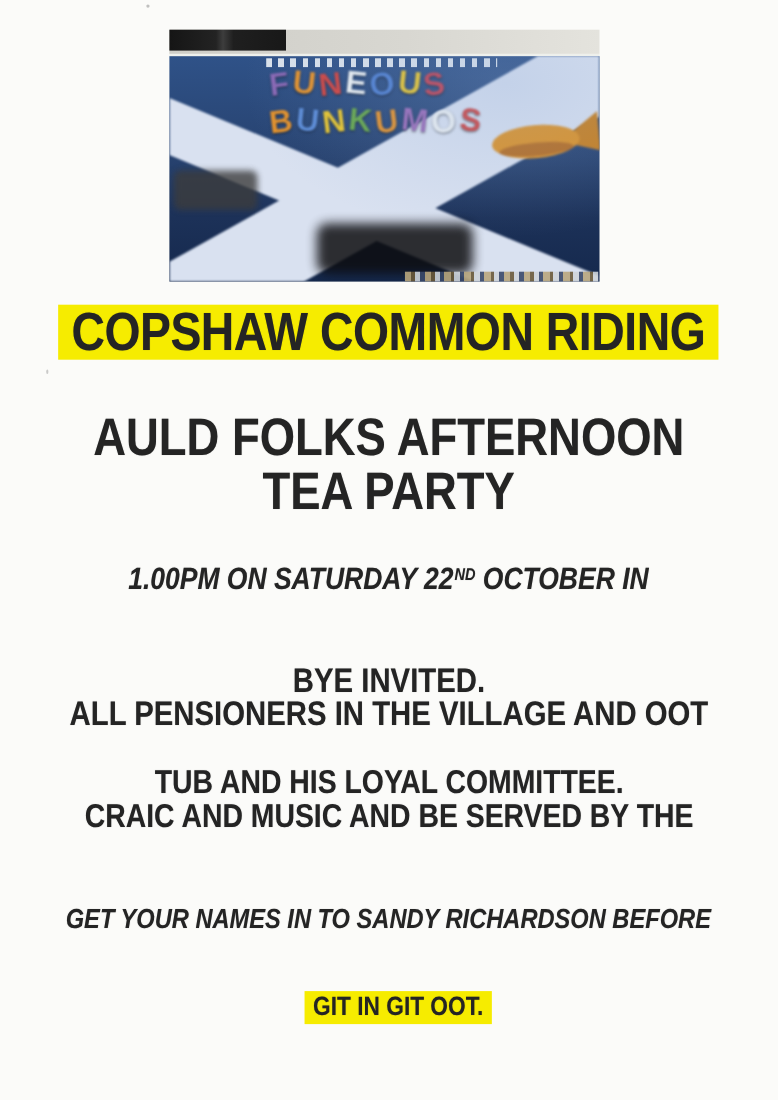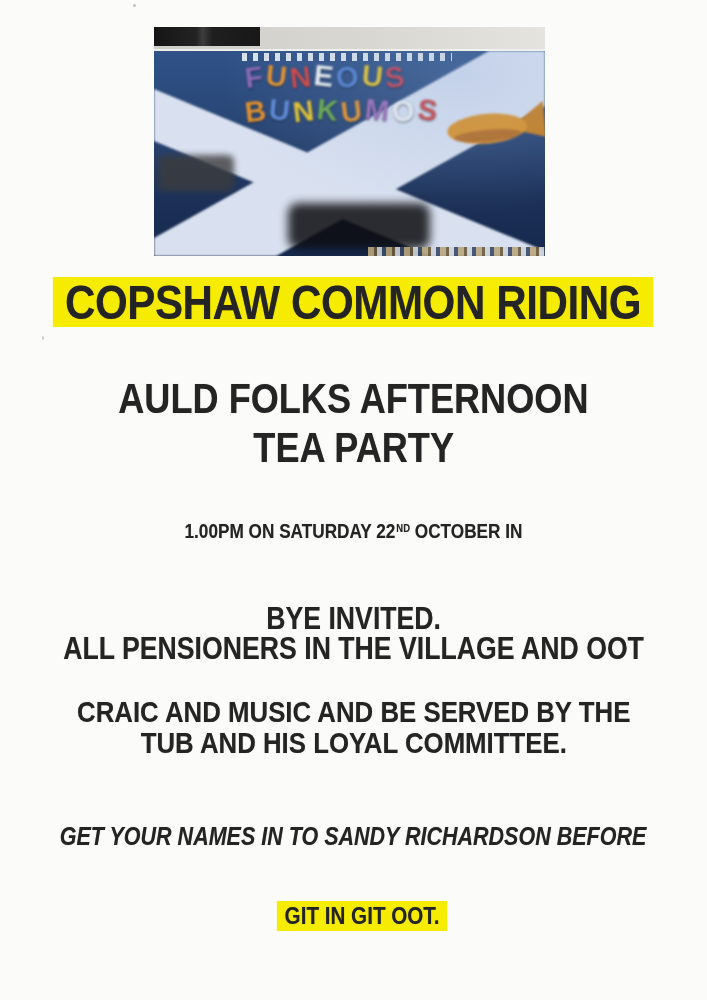--- a/index.html
+++ b/index.html
@@ -74,22 +74,22 @@
   }
   .multicolor-strip{
     position:absolute;left:214px;top:196px;width:177px;height:9px;
     background:repeating-linear-gradient(90deg,#b9a77e 0 6px,#6b5a3a 6px 9px,#cfd4da 9px 14px,#3a4a6a 14px 18px);
     opacity:.9;filter:blur(.6px);
   }
 
   
   .title-band{top:277px;line-height:48px;}
   .title-band .sqz{font-size:49px;padding:1px 14px;letter-spacing:-.5px;}
-  .subtitle{top:374px;line-height:49px;font-size:42px;}
-  .when{top:509px;line-height:44px;font-size:20px;}
+  .subtitle{top:374px;line-height:49px;font-size:48px;}
+  .when{top:509px;line-height:33px;font-size:28px;font-style:italic;}
   .invite{top:604px;line-height:30px;font-size:31px;}
   .bodytext{top:696px;line-height:31px;font-size:30px;}
   .rsvp{top:824px;line-height:24px;font-size:25px;font-style:italic;}
   .footer{top:901px;line-height:26px;font-size:24px;margin-left:17px;}
   .footer .sqz{padding:2px 9px;}
 
   .speck{position:absolute;background:#8f8f8f;border-radius:50%;}
   .speck.a{left:133px;top:4px;width:3px;height:3px;opacity:.55;}
   .speck.b{left:42px;top:336px;width:2px;height:4px;opacity:.45;}
 </style>
@@ -134,22 +134,22 @@
       <span class="sqz"><span>1.00PM ON SATURDAY 22</span><sup>ND</sup><span> OCTOBER IN</span></span>
     </div>
   </div>
 
   <div class="block invite">
     <div><span class="sqz">BYE INVITED.</span></div>
     <div><span class="sqz">ALL PENSIONERS IN THE VILLAGE AND OOT</span></div>
   </div>
 
   <div class="block bodytext">
+    <div><span class="sqz">TUB AND HIS LOYAL COMMITTEE.</span></div>
     <div><span class="sqz">CRAIC AND MUSIC AND BE SERVED BY THE</span></div>
-    <div><span class="sqz">TUB AND HIS LOYAL COMMITTEE.</span></div>
   </div>
 
   <div class="block rsvp">
     <div><span class="sqz">GET YOUR NAMES IN TO SANDY RICHARDSON BEFORE</span></div>
   </div>
 
   <div class="block footer">
     <span class="sqz hl-yellow">GIT IN GIT OOT.</span>
   </div>
 

